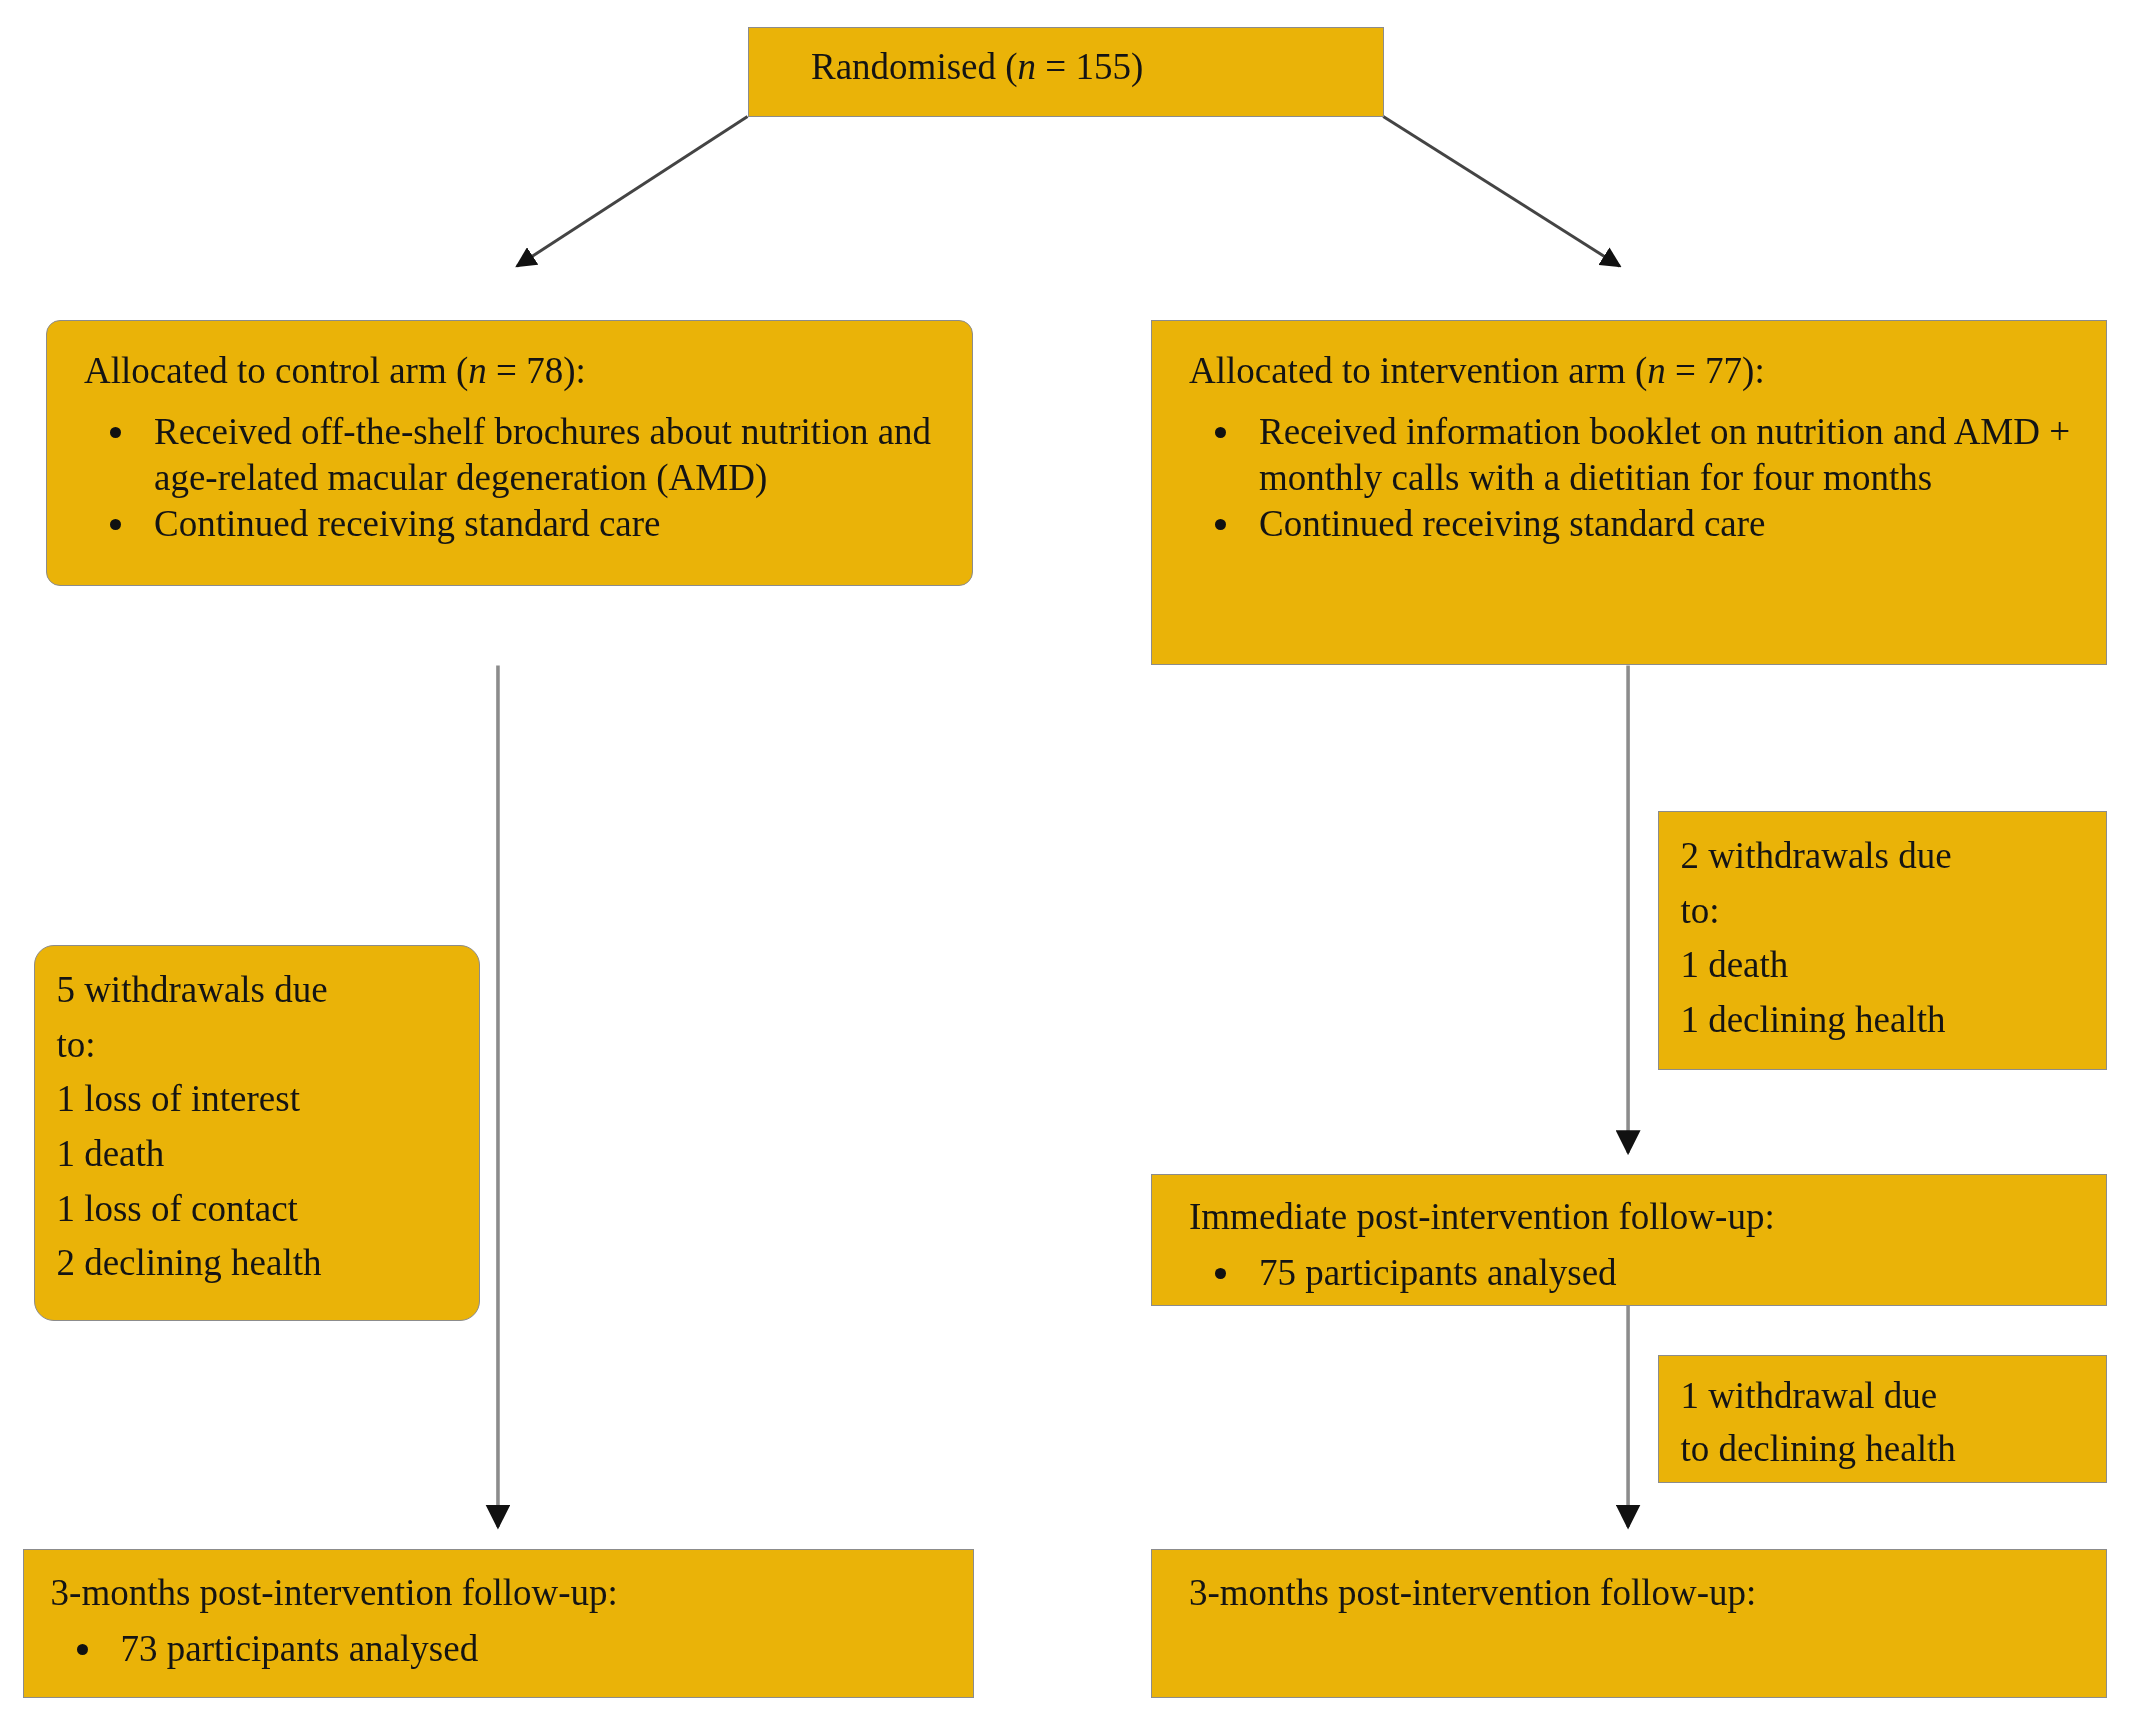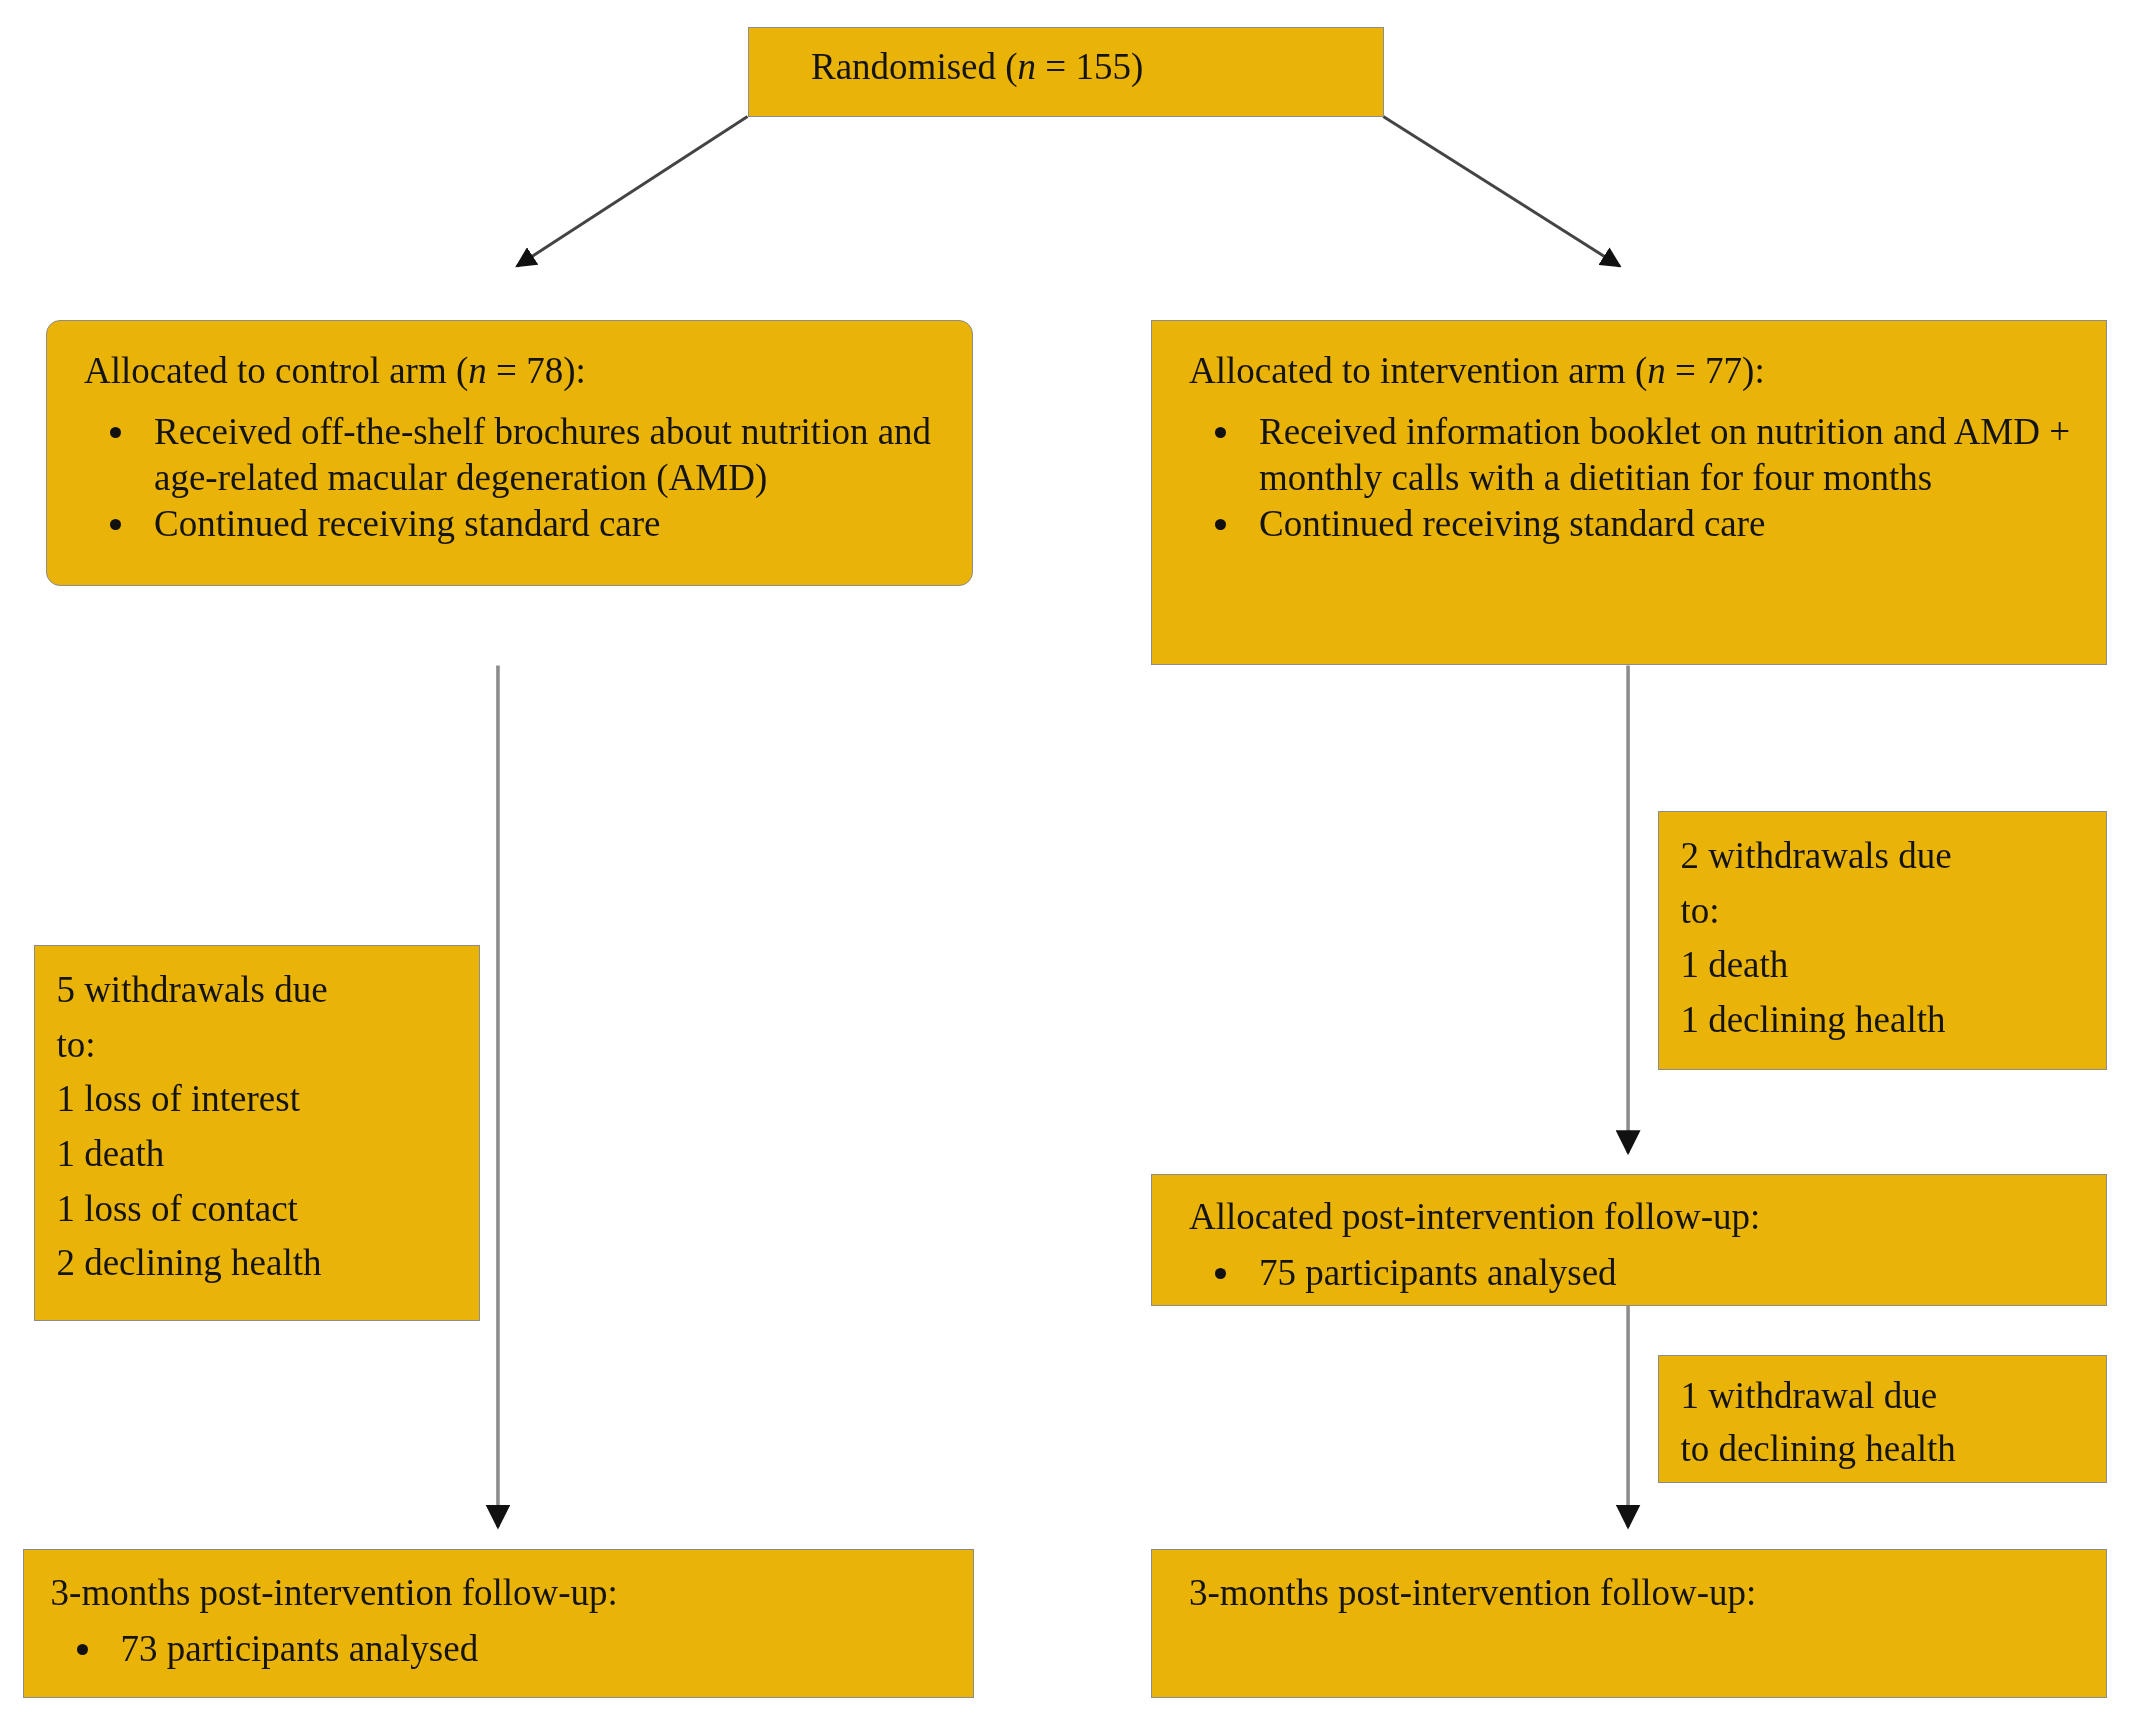--- a/index.html
+++ b/index.html
@@ -64,31 +64,31 @@
     </ul>
   </div>
 
   <div class="box" style="left:1658px;top:811px;width:449px;height:259px;padding-left:36px;">
     <div class="txt" style="left:21.4px;top:25px;">2 withdrawals due</div>
     <div class="txt" style="left:21.4px;top:80px;">to:</div>
     <div class="txt" style="left:21.4px;top:134px;">1 death</div>
     <div class="txt" style="left:21.4px;top:189px;">1 declining health</div>
   </div>
 
-  <div class="box" style="left:34px;top:945px;width:446px;height:376px;">
+  <div class="box" style="left:34px;top:945px;width:446px;height:376px;border-radius:20px;">
     <div class="txt" style="left:21.4px;top:25px;">5 withdrawals due</div>
     <div class="txt" style="left:21.4px;top:80px;">to:</div>
     <div class="txt" style="left:21.4px;top:134px;">1 loss of interest</div>
     <div class="txt" style="left:21.4px;top:189px;">1 death</div>
     <div class="txt" style="left:21.4px;top:244px;">1 loss of contact</div>
     <div class="txt" style="left:21.4px;top:298px;">2 declining health</div>
   </div>
 
   <div class="box" style="left:1151px;top:1174px;width:956px;height:132px;">
-    <div class="head" style="left:37px;top:22.6px;">Allocated post-intervention follow-up:</div>
+    <div class="head" style="left:37px;top:22.6px;">Immediate post-intervention follow-up:</div>
     <ul class="bul" style="left:37px;top:75px;width:885px;">
       <li><span class="dot"></span><span>75 participants analysed</span></li>
     </ul>
   </div>
 
   <div class="box" style="left:1658px;top:1355px;width:449px;height:128px;">
     <div class="txt" style="left:21.4px;top:21.4px;">1 withdrawal due</div>
     <div class="txt" style="left:21.4px;top:74px;">to declining health</div>
   </div>
 

